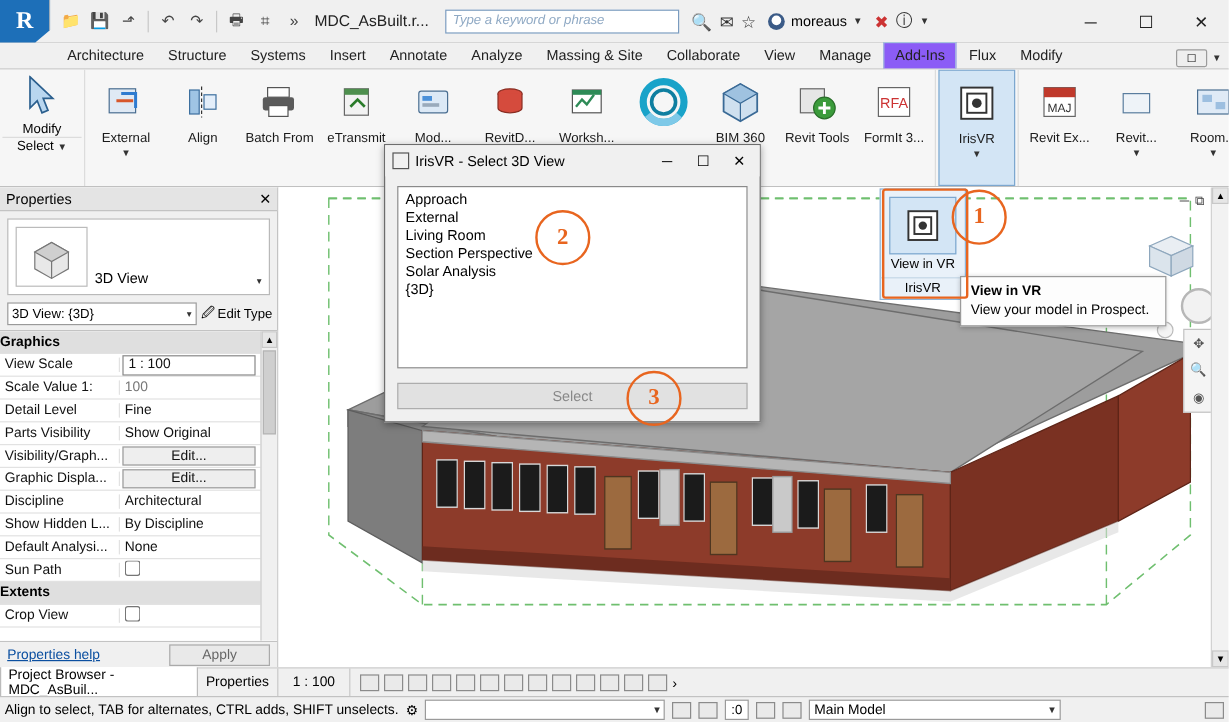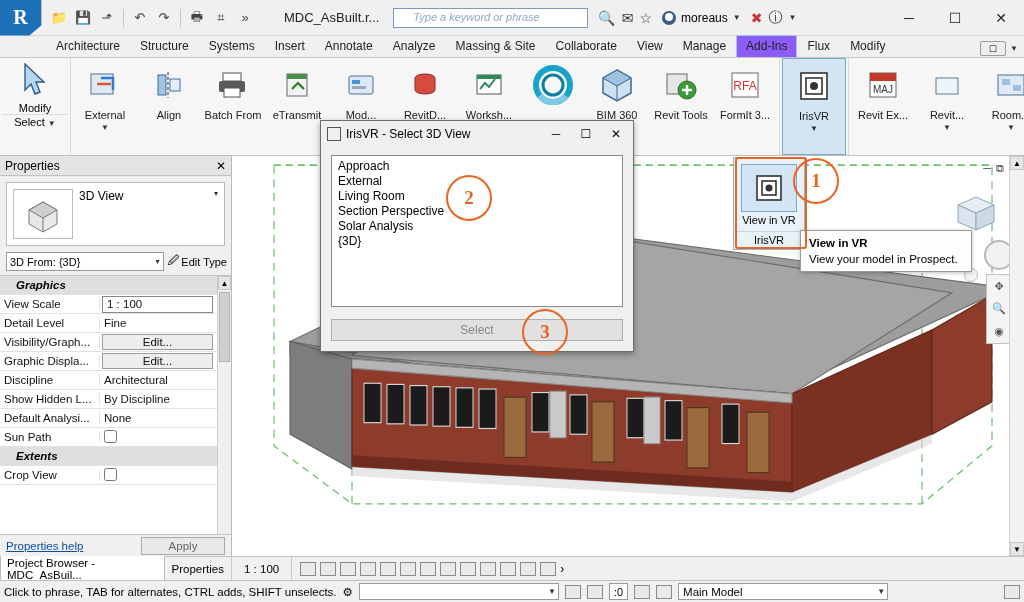--- a/index.html
+++ b/index.html
@@ -26,24 +26,24 @@
     font-weight:bold; font-size:20px; font-family:"Liberation Serif", serif;
     border-right:1px solid #bbb;
     clip-path: polygon(0 0, 100% 0, 100% 70%, 70% 100%, 0 100%);
   }
   .qat { display:flex; align-items:center; gap:2px; padding:0 6px; }
   .qat-btn {
     width:22px; height:22px; display:flex; align-items:center; justify-content:center;
     border:none; background:transparent; font-size:13px; color:#444;
   }
   .qat-sep { width:1px; height:18px; background:#c8c8c8; margin:0 3px; }
-  .doc-title { font-size:13px; color:#222; margin-left:22px; white-space:nowrap; }
+  .doc-title { font-size:13px; color:#222; white-space:nowrap; }
   .searchbox {
     margin-left:14px; width:195px; height:20px; border:1px solid #7a9bbf;
-    background:#fff; font-size:11px; color:#8fa9c4; padding:2px 19px;
+    background:#fff; font-size:11px; color:#8fa9c4; padding:2px 5px;
     font-family:"Liberation Sans", sans-serif; font-style:italic;
   }
   .title-icons { display:flex; align-items:center; gap:6px; margin-left:10px; }
   .title-icon { font-size:14px; color:#333; }
   .user { display:flex; align-items:center; gap:5px; margin-left:10px; font-size:12px; }
   .user-avatar { width:14px; height:14px; border-radius:50%; background:#3b5b87; position:relative; }
   .user-avatar:after{content:"";position:absolute;left:3px;top:2px;width:8px;height:8px;border-radius:50%;background:#fff;}
   .caret { font-size:8px; color:#333; }
   .winbtns { position:absolute; right:0; top:0; height:36px; display:flex; }
   .winbtn { width:46px; height:36px; display:flex; align-items:center; justify-content:center; font-size:14px; color:#222; }
@@ -82,32 +82,32 @@
   
   .body { flex:1; display:flex; position:relative; background:#fff; overflow:hidden; }
 
   
   .props { width:232px; border-right:1px solid #b9b9b9; background:#f0f0f0; display:flex; flex-direction:column; }
   .props-head {
     height:20px; background:#e4e4e4; border-bottom:1px solid #c3c3c3;
     display:flex; align-items:center; justify-content:space-between; padding:0 5px; font-size:12px;
   }
   .props-type {
-    display:flex; align-items:flex-start; gap:6px; padding:6px; background:#fff;
+    display:flex; align-items:flex-end; gap:6px; padding:6px; background:#fff;
     border:1px solid #b9b9b9; margin:6px; height:64px;
   }
   .type-thumb { width:60px; height:50px; border:1px solid #bbb; background:#fff; display:flex; align-items:center; justify-content:center; }
   .type-name { flex:1; font-size:12px; }
   .props-sel { display:flex; align-items:center; gap:4px; padding:0 4px 4px 6px; }
   .sel-combo { flex:1; height:19px; border:1px solid #9a9a9a; background:#fff; font-size:11px;
     display:flex; align-items:center; justify-content:space-between; padding:0 3px; }
   .edit-type { font-size:11px; white-space:nowrap; display:flex; align-items:center; gap:2px; }
   .ptable { flex:1; overflow:hidden; border-top:1px solid #c3c3c3; background:#fff; position:relative; }
   .prow { display:flex; height:19px; border-bottom:1px solid #e2e2e2; align-items:center; font-size:11.5px; }
-  .prow.group { background:#dfdfdf; font-weight:bold; padding-left:16px;font-style:italic; }
+  .prow.group { background:#dfdfdf; font-weight:bold; padding-left:0; }
   .pk { width:100px; padding-left:4px; border-right:1px solid #e2e2e2; color:#111; overflow:hidden; white-space:nowrap; }
   .pv { flex:1; padding-left:4px; color:#111; overflow:hidden; white-space:nowrap; }
   .pv.hl { background:#fff; border:1px solid #888; margin:0 18px 0 2px; height:17px; line-height:15px; }
   .pv.dim { color:#777; }
   .pv input[type=checkbox]{ margin:0; }
   .props-foot { height:22px; display:flex; align-items:center; justify-content:space-between; padding:0 6px;
     border-top:1px solid #c3c3c3; background:#f0f0f0; }
   .link { color:#0b4fa0; text-decoration:underline; font-size:11.5px; }
   .apply-btn { width:84px; height:18px; border:1px solid #aaa; background:#e9e9e9; font-size:11.5px;
     display:flex; align-items:center; justify-content:center; color:#666; }
@@ -440,39 +440,47 @@
             <polygon points="10,16 24,8 38,16 38,30 24,38 10,30" fill="#e8e8e8" stroke="#777"></polygon>
             <polygon points="10,16 24,8 38,16 24,24" fill="#cfcfcf" stroke="#777"></polygon>
             <line x1="24" y1="24" x2="24" y2="38" stroke="#777"></line>
           </svg>
         </div>
         <div class="type-name">3D View</div>
         <div class="caret">▾</div>
       </div>
       <div class="props-sel">
         <div class="sel-combo">
-          <span>3D From: {3D}</span>
+          <span>3D View: {3D}</span>
           <span class="caret">▾</span>
         </div>
         <div class="edit-type">
           <span>🖉</span>
           <span>Edit Type</span>
         </div>
       </div>
 
       <div class="ptable">
         <div class="prow group">Graphics</div>
 
         <div class="prow">
           <div class="pk">View Scale</div>
           <div class="pv hl">1 : 100</div>
         </div>
         <div class="prow">
+          <div class="pk">Scale Value   1:</div>
+          <div class="pv dim">100</div>
+        </div>
+        <div class="prow">
           <div class="pk">Detail Level</div>
           <div class="pv">Fine</div>
+        </div>
+        <div class="prow">
+          <div class="pk">Parts Visibility</div>
+          <div class="pv">Show Original</div>
         </div>
         <div class="prow">
           <div class="pk">Visibility/Graph...</div>
           <div class="pv" style="text-align:center;border:1px solid #9a9a9a;background:#eee;height:16px;margin:0 18px 0 2px;line-height:14px;padding:0">Edit...</div>
         </div>
         <div class="prow">
           <div class="pk">Graphic Displa...</div>
           <div class="pv" style="text-align:center;border:1px solid #9a9a9a;background:#eee;height:16px;margin:0 18px 0 2px;line-height:14px;padding:0">Edit...</div>
         </div>
         <div class="prow">
@@ -620,21 +628,21 @@
       <span class="vbi"></span>
       <span class="vbi"></span>
       <span class="vbi"></span>
       <span class="vbi"></span>
       <span class="vbi"></span>
       <span style="font-size:12px">›</span>
     </div>
   </div>
 
   <div class="statusbar">
-    <span class="sb-text">Click to phrase, TAB for alternates, CTRL adds, SHIFT unselects.</span>
+    <span class="sb-text">Align to select, TAB for alternates, CTRL adds, SHIFT unselects.</span>
     <span>⚙</span>
     <span class="sb-combo sb-combo2">
       <span class="caret">▼</span>
     </span>
     <span class="vbi"></span>
     <span class="vbi"></span>
     <span class="sb-chip">:0</span>
     <span class="vbi"></span>
     <span class="vbi"></span>
     <span class="sb-combo" style="width:210px;justify-content:space-between;padding-left:4px">

